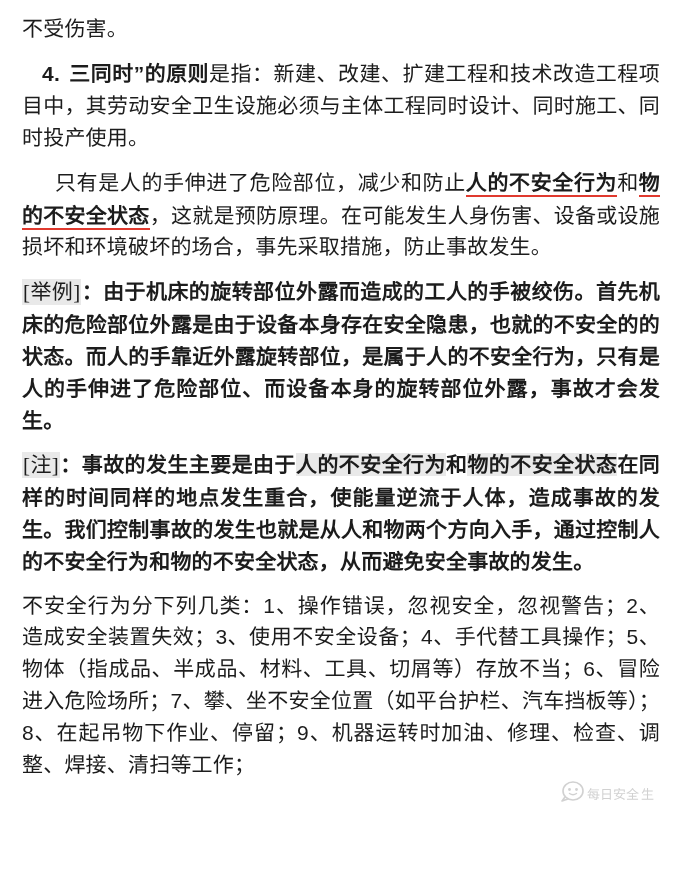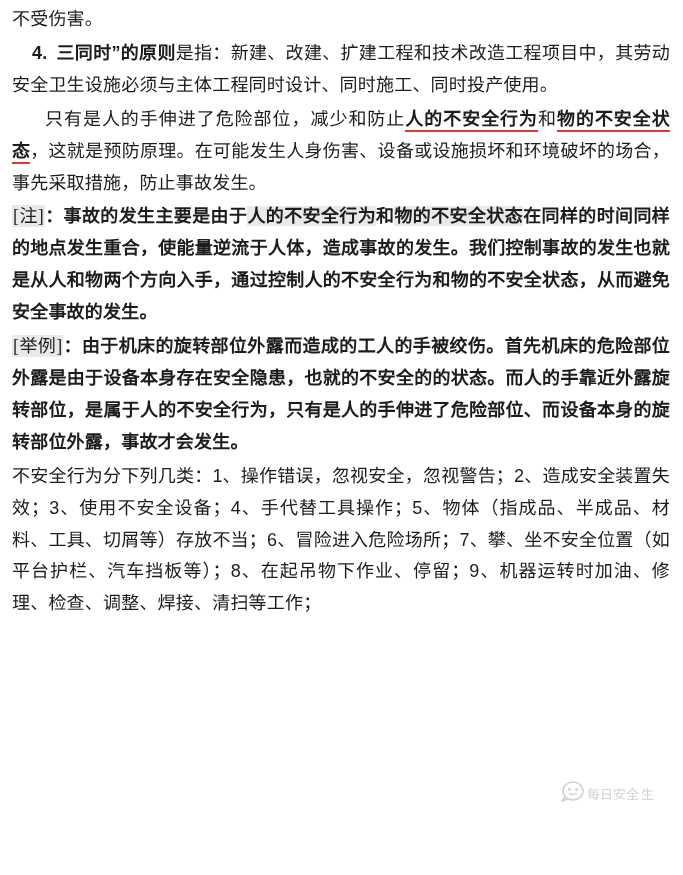--- a/index.html
+++ b/index.html
@@ -12,22 +12,22 @@
   *{box-sizing:border-box;}
   html,body{margin:0;padding:0;}
   body{
     width:683px;height:875px;
     background:#ffffff;color:var(--ink);
     overflow:hidden;position:relative;
     font-family:"Liberation Serif","DejaVu Serif",serif;
   }
   .page{padding:2px 11px 0 10px;}
   p{
-    margin:2px;
-    font-size:18px;
+    margin:12px;
+    font-size:21px;
     line-height:31.9px;
     text-align:justify;
     letter-spacing:0.2px;
   }
   .t-serif{font-family:"Liberation Serif","DejaVu Serif",serif;font-weight:normal;}
   .t-boldsans{font-family:"Liberation Sans","DejaVu Sans",sans-serif;font-weight:bold;}
   .t-sans{font-family:"Liberation Sans","DejaVu Sans",sans-serif;font-weight:normal;}
   .indent-1{text-indent:20px;}
   .indent-2{text-indent:33px;}
   .tag{
@@ -71,23 +71,23 @@
 
   <p class="t-serif"><span>不受伤害。</span></p>
 
 
   <p class="t-serif indent-1"><span class="t-boldsans num">4.</span><span class="t-boldsans">三同时”的原则</span><span>是指：新建、改建、扩建工程和技术改造工程项目中，其劳动安全卫生设施必须与主体工程同时设计、同时施工、同时投产使用。</span></p>
 
 
 
   <p class="t-serif indent-2"><span>只有是人的手伸进了危险部位，减少和防止</span><span class="red-ul">人的不安全行为</span><span>和</span><span class="red-ul">物的不安全状态</span><span>，这就是预防原理。在可能发生人身伤害、设备或设施损坏和环境破坏的场合，事先采取措施，防止事故发生。</span></p>
 
+  <p class="t-boldsans"><span class="tag">[举例]</span><span>：</span><span>由于机床的旋转部位外露而造成的工人的手被绞伤。首先机床的危险部位外露是由于设备本身存在安全隐患，也就的不安全的的状态。而人的手靠近外露旋转部位，是属于人的不安全行为，只有是人的手伸进了危险部位、而设备本身的旋转部位外露，事故才会发生。</span></p>
+
   <p class="t-boldsans"><span class="tag">[注]</span><span>：</span><span>事故的发生主要是由于</span><span class="hl-gray">人的不安全行为</span><span>和</span><span class="hl-gray">物的不安全状态</span><span>在同样的时间同样的地点发生重合，使能量逆流于人体，造成事故的发生。我们控制事故的发生也就是从人和物两个方向入手，通过控制人的不安全行为和物的不安全状态，从而避免安全事故的发生。</span></p>
-
-  <p class="t-boldsans"><span class="tag">[举例]</span><span>：</span><span>由于机床的旋转部位外露而造成的工人的手被绞伤。首先机床的危险部位外露是由于设备本身存在安全隐患，也就的不安全的的状态。而人的手靠近外露旋转部位，是属于人的不安全行为，只有是人的手伸进了危险部位、而设备本身的旋转部位外露，事故才会发生。</span></p>
 
 
   <p class="t-sans"><span>不安全行为分下列几类：1、操作错误，忽视安全，忽视警告；2、造成安全装置失效；3、使用不安全设备；4、手代替工具操作；5、物体（指成品、半成品、材料、工具、切屑等）存放不当；6、冒险进入危险场所；7、攀、坐不安全位置（如平台护栏、汽车挡板等）；8、在起吊物下作业、停留；9、机器运转时加油、修理、检查、调整、焊接、清扫等工作；</span></p>
 
 </div>
 
 <div class="watermark">
   <span>
     <svg width="26" height="24" viewBox="0 0 26 24" fill="none" xmlns="http://www.w3.org/2000/svg">
       <ellipse cx="14" cy="11" rx="10" ry="9" stroke="#c6c6c6" stroke-width="1.6"></ellipse>

